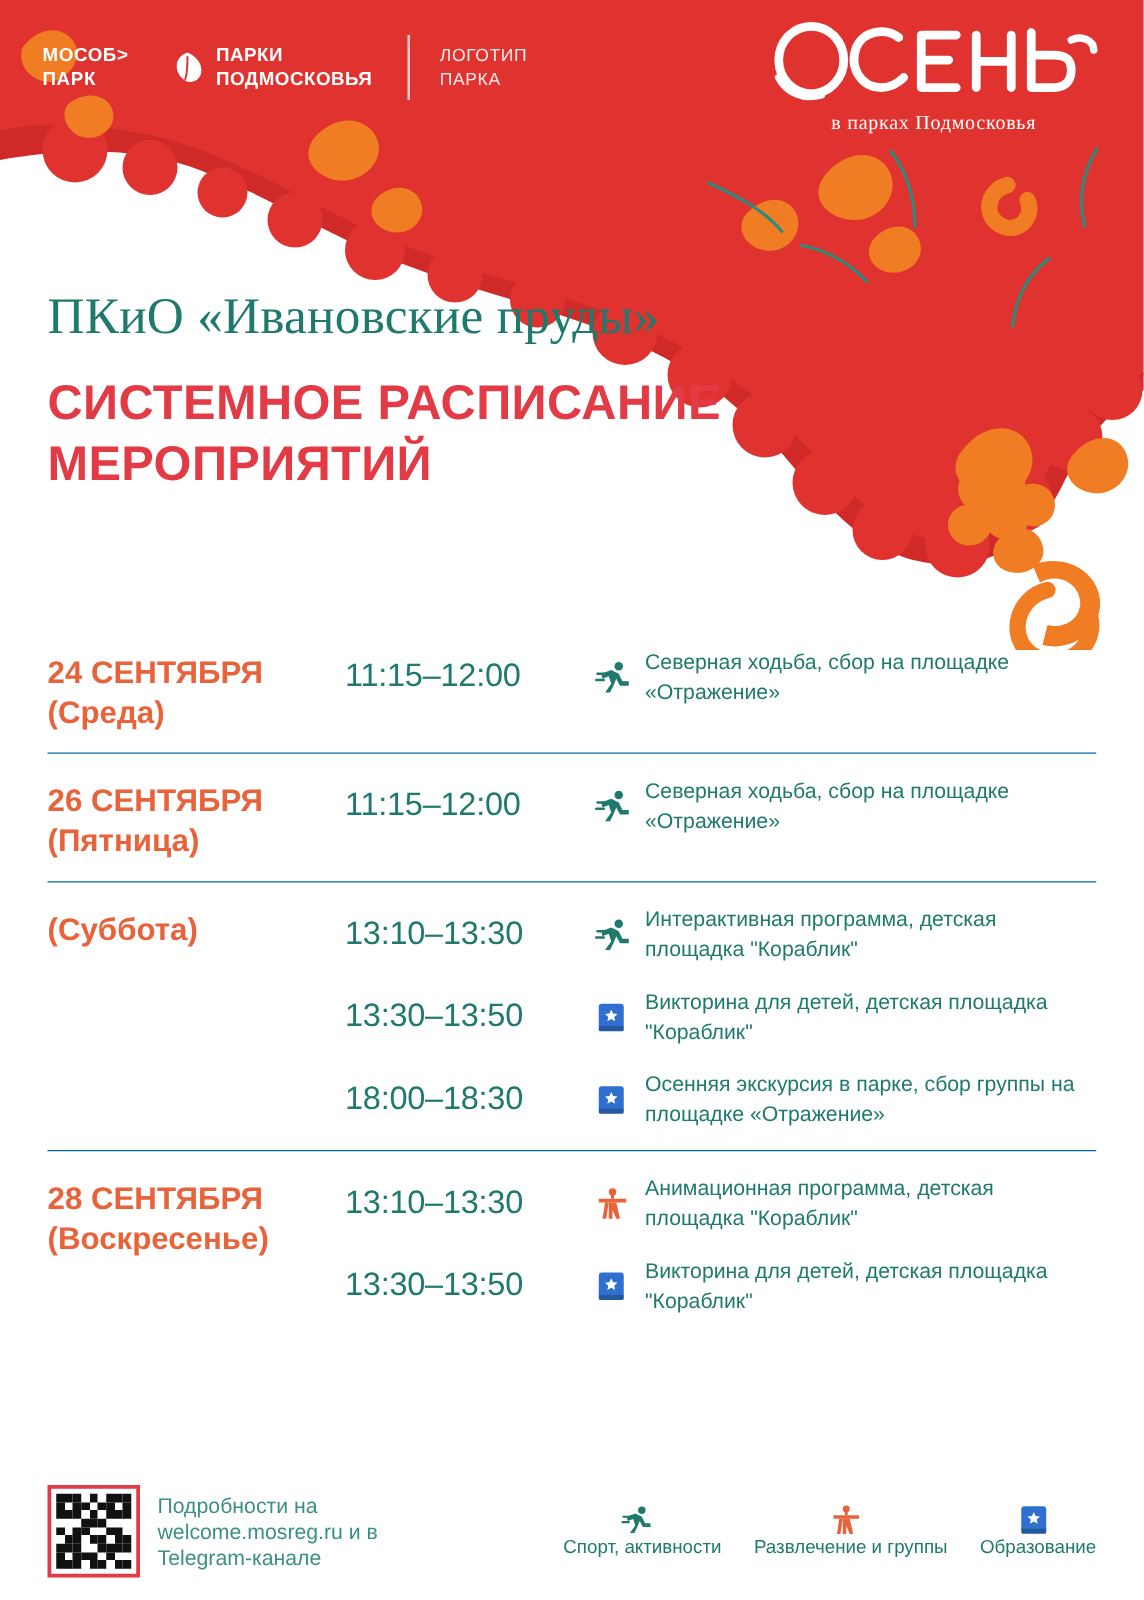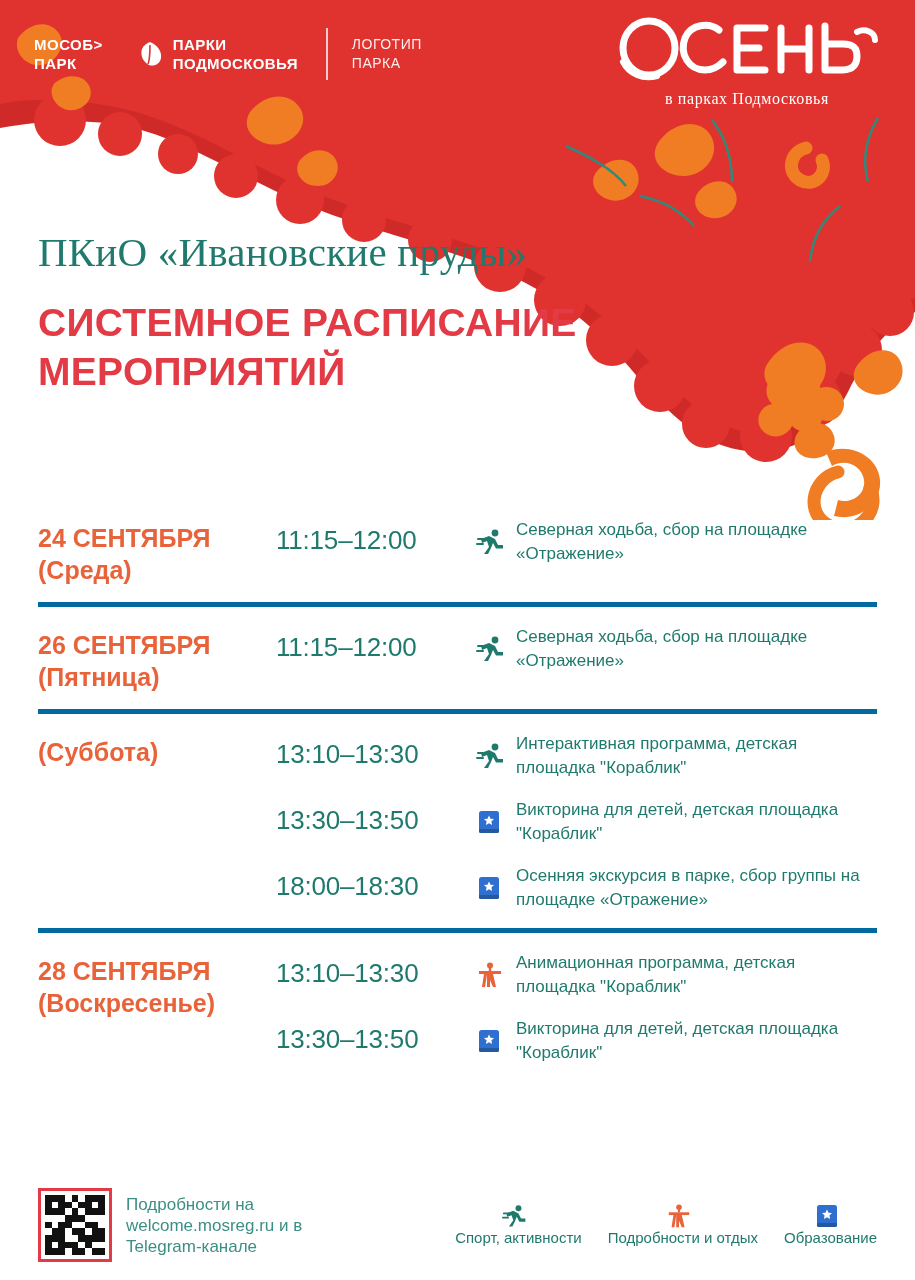--- a/index.html
+++ b/index.html
@@ -125,21 +125,21 @@
     top: 500px;
     left: 0;
     width: 915px;
     padding: 0 38px;
     box-sizing: border-box;
   }
   .day-block {
     display: flex;
     align-items: flex-start;
     padding: 14px 0 16px 0;
-    border-bottom: 5px solid #0369a1;
+    border-bottom: 1px solid #0369a1;
   }
   .day-block.last { border-bottom: none; }
   .day-date {
     width: 238px;
     flex: 0 0 238px;
     padding-top: 8px;
   }
   .day-date .d-main {
     font-weight: bold;
     font-size: 25px;
@@ -592,21 +592,21 @@
       <div class="legend-item">
         <span class="lg-ico">
           <svg width="26" height="26" viewBox="0 0 28 28">
             <circle cx="14" cy="4.5" r="3" fill="#e8623a"></circle>
             <path d="M3,10 L25,10 L25,13 L3,13 Z" fill="#e8623a"></path>
             <path d="M11,13 L11,26 L14,26 L14,19 L17,26 L20,26 L17,13 Z" fill="#e8623a"></path>
             <path d="M8,13 L11,13 L9,26 L6,26 Z" fill="#e8623a"></path>
             <path d="M14,7 L14,10" stroke="#e8623a" stroke-width="2.4"></path>
           </svg>
         </span>
-        <span>Подробности и отдых</span>
+        <span>Развлечение и группы</span>
       </div>
       <div class="legend-item">
         <span class="lg-ico">
           <svg width="26" height="26" viewBox="0 0 26 26">
             <rect x="3" y="2" width="20" height="20" rx="2.5" fill="#2f6fd0"></rect>
             <path d="M3,20 h20 v2.5 a1.5,1.5 0 0 1 -1.5,1.5 h-17 a1.5,1.5 0 0 1 -1.5,-1.5 z" fill="#24589f"></path>
             <path d="M13,6.5 l1.5,3.2 3.5,0.4 -2.6,2.4 0.7,3.5 -3.1,-1.8 -3.1,1.8 0.7,-3.5 -2.6,-2.4 3.5,-0.4 z" fill="#ffffff"></path>
           </svg>
         </span>
         <span>Образование</span>

